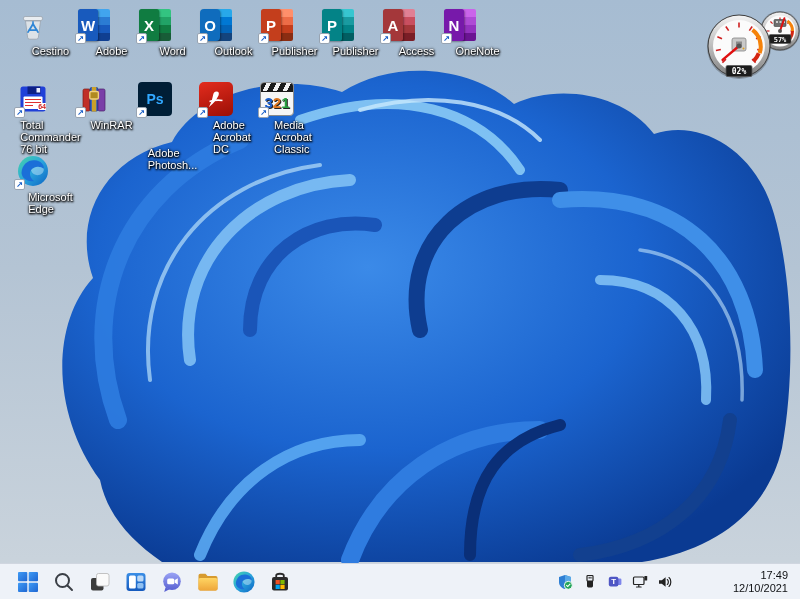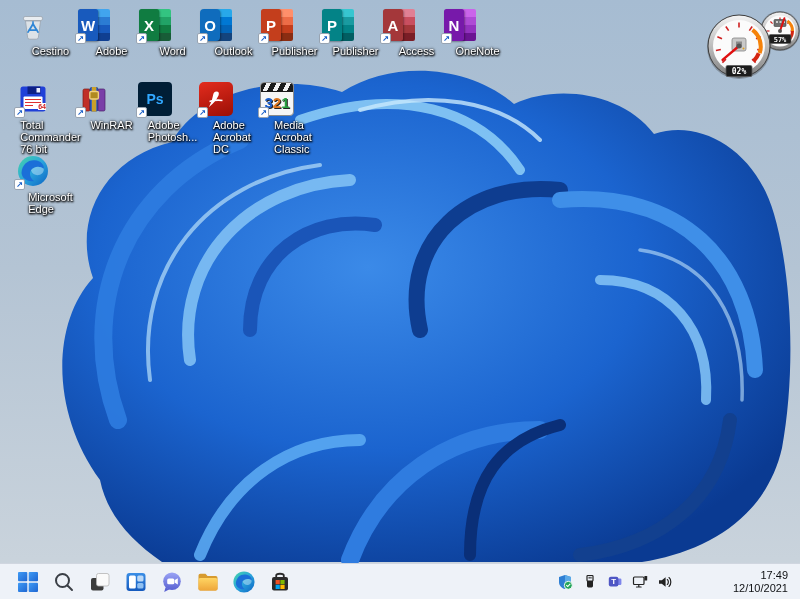--- a/index.html
+++ b/index.html
@@ -209,21 +209,21 @@
         <rect x="14.8" y="5" width="4.5" height="24.5" fill="#caa02a"></rect>
         <rect x="12.8" y="9.5" width="8.6" height="7.5" rx="1.2" fill="#b08a20" stroke="#f0d080" stroke-width="1.4"></rect>
       </svg>
       <span class="badge">↗</span>
     </div>
     <div class="dlabel">
         <div>WinRAR</div>
       </div>
   </div>
 
-  <div class="dicon" style="left:117px; top:82px;">
+  <div class="dicon" style="left:117px; top:82px;gap:28px;">
     <div class="art">
       <span class="ps-tile">Ps</span>
       <span class="badge">↗</span>
     </div>
     <div class="dlabel">
       <div>Adobe</div>
         <div>Photosh...</div>
     </div>
   </div>
 

